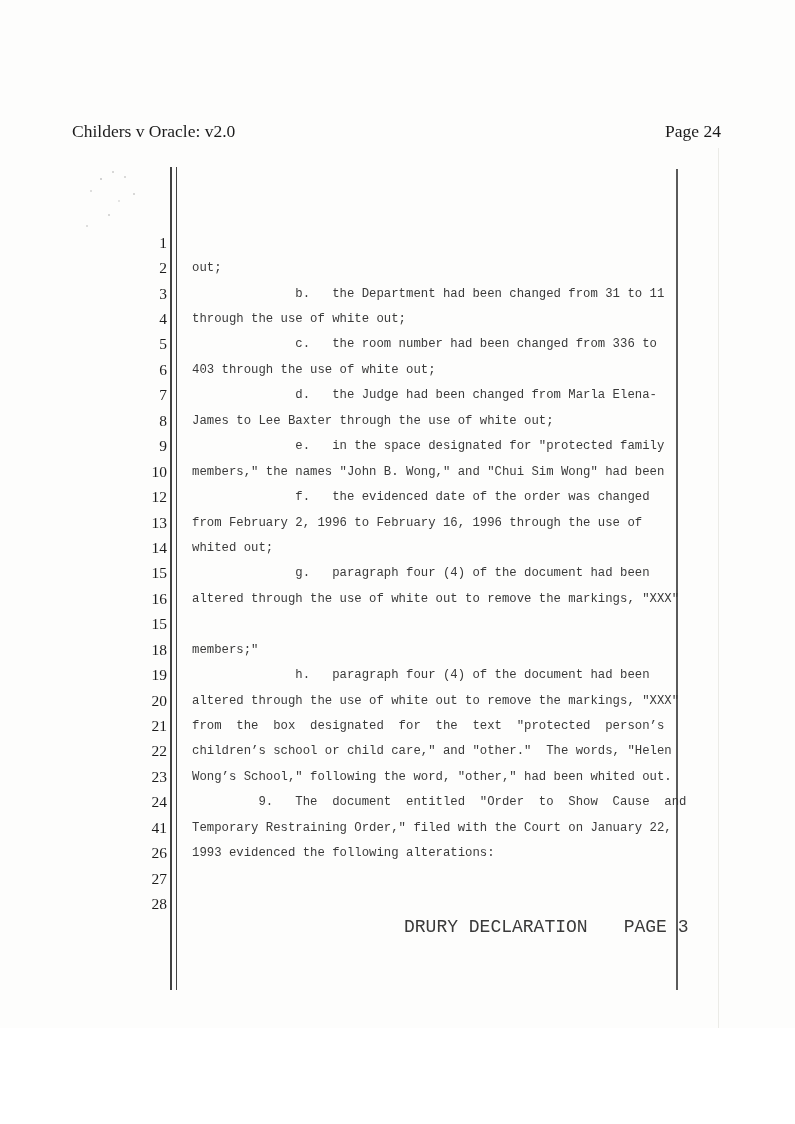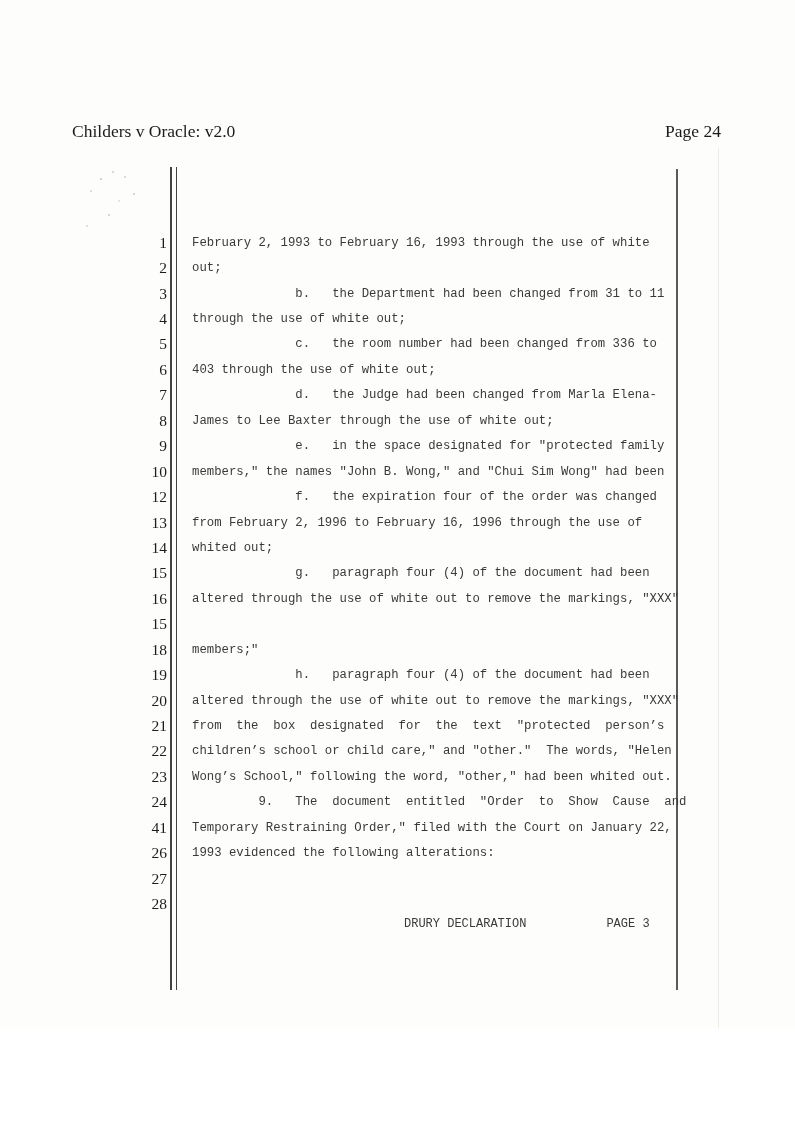--- a/index.html
+++ b/index.html
@@ -33,23 +33,23 @@
     font-size:15.5px;color:#1c1c1c;
     margin-right:25px;flex:none;
   }
   .line-text{
     font-family:"Liberation Mono", monospace;
     font-size:12.3px;color:#3a3a3a;
     white-space:pre;flex:none;
   }
   .footer-line{
     position:absolute;top:917px;left:404px;
-    display:flex;gap:80px;
+    display:flex;gap:36px;
     font-family:"Liberation Mono", monospace;
-    font-size:12px;color:#3a3a3a;white-space:pre;
+    font-size:18px;color:#3a3a3a;white-space:pre;
   }
   .scan-noise{
     position:absolute;top:0;left:0;width:2px;height:2px;
     background:transparent;border-radius:50%;
     box-shadow:
       100px 178px 0 rgba(90,90,90,.35),
       112px 171px 0 rgba(90,90,90,.30),
       124px 176px 0 rgba(90,90,90,.28),
       90px 190px 0 rgba(90,90,90,.25),
       133px 193px 0 rgba(90,90,90,.30),
@@ -71,21 +71,20 @@
   <div class="scan-noise"></div>
 
   <div class="vrule left-a"></div>
   <div class="vrule left-b"></div>
   <div class="vrule right"></div>
   <div class="vrule edge"></div>
 
   <div class="lines" id="lines">
       <div class="line-row">
         <span class="line-no">1</span>
-        <span class="line-text">February 2, 1993 to February 16, 1993 through the use of white</span>
       </div>
       <div class="line-row">
         <span class="line-no">2</span>
         <span class="line-text">out;</span>
       </div>
       <div class="line-row">
         <span class="line-no">3</span>
         <span class="line-text">              b.   the Department had been changed from 31 to 11</span>
       </div>
       <div class="line-row">
@@ -111,21 +110,21 @@
       <div class="line-row">
         <span class="line-no">9</span>
         <span class="line-text">              e.   in the space designated for "protected family</span>
       </div>
       <div class="line-row">
         <span class="line-no">10</span>
         <span class="line-text">members," the names "John B. Wong," and "Chui Sim Wong" had been</span>
       </div>
       <div class="line-row">
         <span class="line-no">12</span>
-        <span class="line-text">              f.   the expiration four of the order was changed</span>
+        <span class="line-text">              f.   the evidenced date of the order was changed</span>
       </div>
       <div class="line-row">
         <span class="line-no">13</span>
         <span class="line-text">from February 2, 1996 to February 16, 1996 through the use of</span>
       </div>
       <div class="line-row">
         <span class="line-no">14</span>
         <span class="line-text">whited out;</span>
       </div>
       <div class="line-row">

